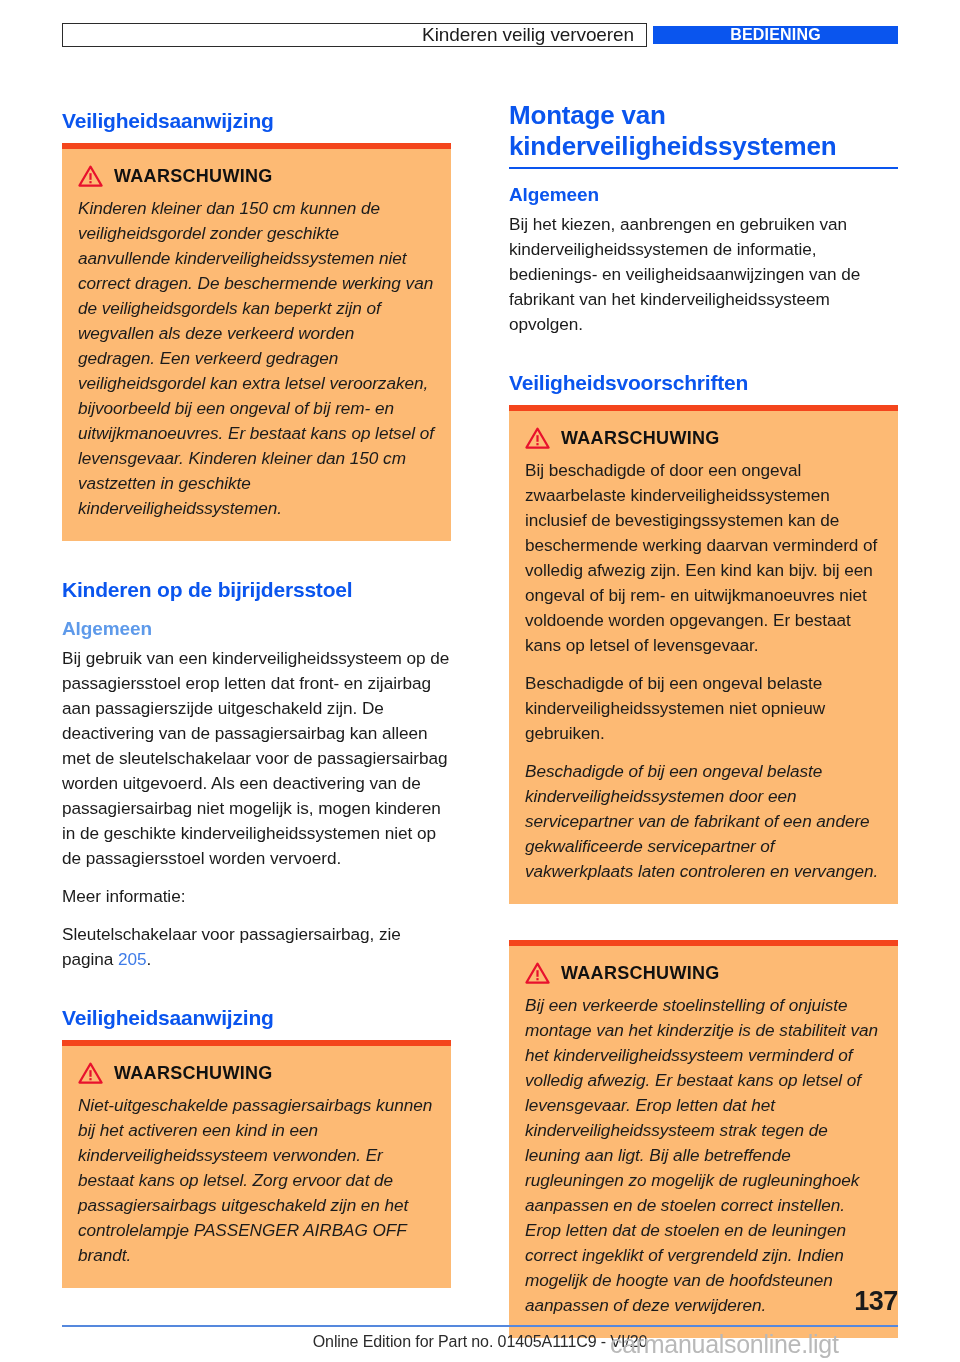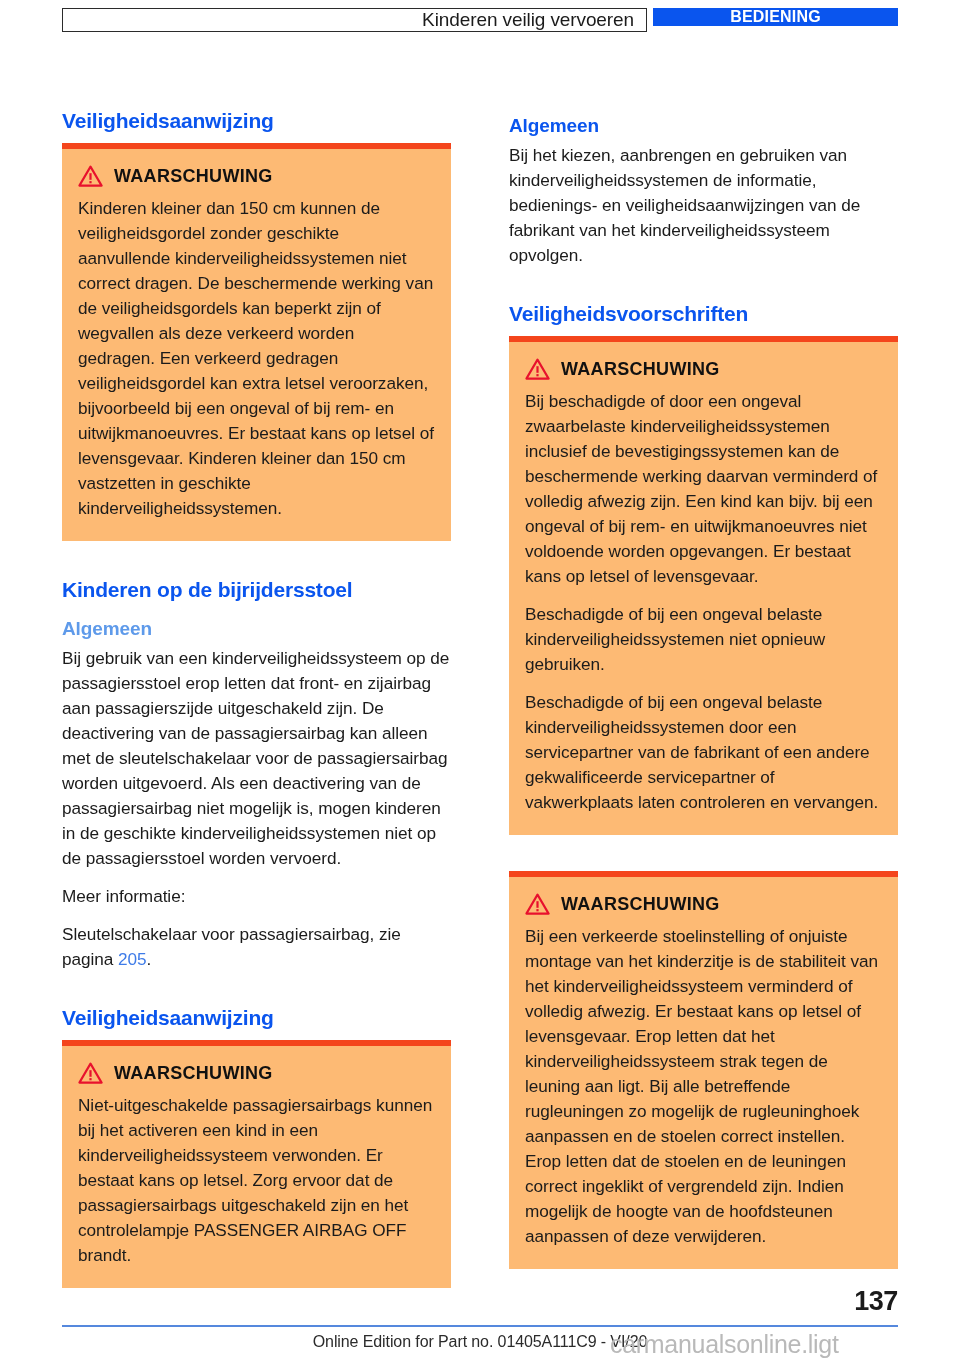--- a/index.html
+++ b/index.html
@@ -24,21 +24,21 @@
   }
 
   
   .header {
     position: absolute;
     left: 62px;
     top: 8px;
     width: 836px;
     height: 53px;
     display: flex;
-    align-items: flex-start;
+    align-items: center;
   }
   .header-left {
     flex: 0 0 585px;
     border: 1px solid #2b2b2b;
     background: #ffffff;
     display: flex;
     align-items: center;
     justify-content: flex-end;
     padding-right: 12px;
     box-sizing: border-box;
@@ -116,21 +116,21 @@
   }
 
   
   p.body {
     font-size: 17.2px;
     line-height: 25px;
     margin: 0 0 13px 0;
     color: #1b1b1b;
     letter-spacing: -0.05px;
   }
-  p.body:last-child { margin-bottom: 0; }
+  p.body:last-child { margin-bottom: 0; font-style: italic; }
   .xref { color: #3E7BE8; }
 
   
   .warnbox {
     background: #fdba74;
     border-top: 6px solid #F4451C;
     padding: 16px 16px 20px 16px;
     box-sizing: border-box;
     margin-bottom: 6px;
   }
@@ -253,20 +253,21 @@
           </svg>
           <span class="label">WAARSCHUWING</span>
         </div>
         <p class="body">Niet-uitgeschakelde passagiersairbags kunnen bij het activeren een kind in een kinderveiligheidssysteem verwonden. Er bestaat kans op letsel. Zorg ervoor dat de passagiersairbags uitgeschakeld zijn en het controlelampje PASSENGER AIRBAG OFF brandt.</p>
       </div>
 
     </div>
 
     <div class="col">
 
+      <h1 class="title-big"><span>Montage van</span><br><span>kinderveiligheidssystemen</span></h1>
 
       <h3 class="sub-blue-dark">Algemeen</h3>
       <p class="body">Bij het kiezen, aanbrengen en gebruiken van kinderveiligheidssystemen de informatie, bedienings- en veiligheidsaanwijzingen van de fabrikant van het kinderveiligheidssysteem opvolgen.</p>
 
       <div class="spacer-12"></div>
 
       <h2 class="title-blue">Veiligheidsvoorschriften</h2>
 
       <div class="warnbox">
         <div class="warnhead">

